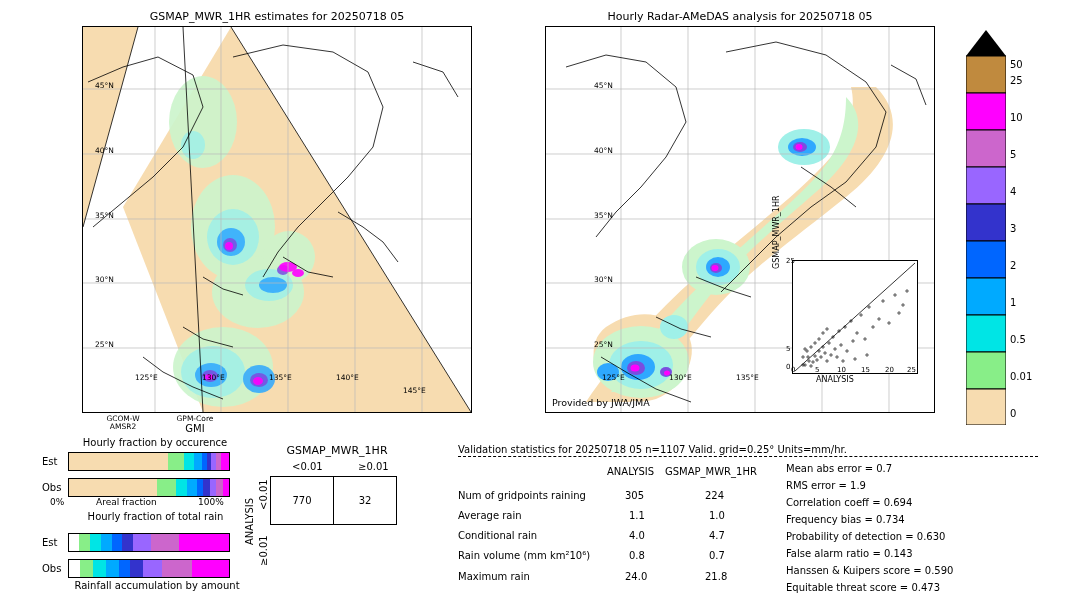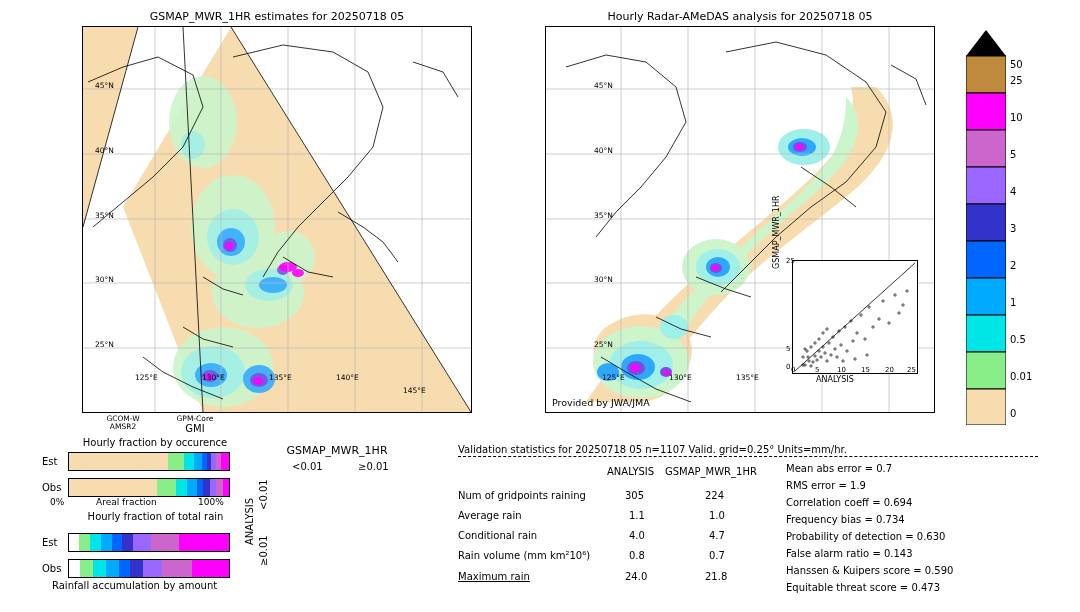--- a/index.html
+++ b/index.html
@@ -375,38 +375,42 @@
   <div style="width:8%;background:#88ee88"></div>
   <div style="width:8%;background:#00e5e5"></div>
   <div style="width:8%;background:#00aaff"></div>
   <div style="width:7%;background:#0066ff"></div>
   <div style="width:8%;background:#3333cc"></div>
   <div style="width:12%;background:#9966ff"></div>
   <div style="width:19%;background:#cc66cc"></div>
   <div style="width:23%;background:#ff00ff"></div>
 </div>
 
-<div class="abs lbl10" style="left:52px;top:580px;width:210px;">Rainfall accumulation by amount</div>
+<div class="abs lbl10" style="left:52px;top:580px;width:210px;text-align:center;">Rainfall accumulation by amount</div>
 
 <div class="abs lbl11" style="left:272px;top:444px;width:130px;text-align:center;">GSMAP_MWR_1HR</div>
 <div class="abs lbl10" style="left:292px;top:461px;">&lt;0.01</div>
 <div class="abs lbl10" style="left:358px;top:461px;">≥0.01</div>
 
 <div class="abs" style="left:244px;top:545px;font-size:10px;transform:rotate(-90deg);transform-origin:left top;white-space:nowrap;">
   <span>ANALYSIS</span>
 </div>
 <div class="abs" style="left:258px;top:510px;font-size:10px;transform:rotate(-90deg);transform-origin:left top;white-space:nowrap;">
   <span>&lt;0.01</span>
 </div>
 <div class="abs" style="left:258px;top:566px;font-size:10px;transform:rotate(-90deg);transform-origin:left top;white-space:nowrap;">
   <span>≥0.01</span>
 </div>
 
 <table class="abs ctab" style="left:270px;top:476px;">
   <tbody>
+      <tr>
+    <td>770</td>
+    <td>32</td>
+  </tr>
 </tbody>
   </table>
 
 <div class="abs stat" style="left:458px;top:444px;width:580px;">Validation statistics for 20250718 05  n=1107 Valid. grid=0.25°  Units=mm/hr.</div>
 <div class="abs" style="left:458px;top:456px;width:580px;border-top:1px dashed #000;height:0;"></div>
 
 <div class="abs stat" style="left:607px;top:466px;">ANALYSIS</div>
 <div class="abs stat" style="left:665px;top:466px;">GSMAP_MWR_1HR</div>
 
 <div class="abs stat" style="left:458px;top:490px;">Num of gridpoints raining</div>
@@ -418,21 +422,21 @@
 <div class="abs stat" style="left:709px;top:510px;">1.0</div>
 
 <div class="abs stat" style="left:458px;top:530px;">Conditional rain</div>
 <div class="abs stat" style="left:629px;top:530px;">4.0</div>
 <div class="abs stat" style="left:709px;top:530px;">4.7</div>
 
 <div class="abs stat" style="left:458px;top:550px;">Rain volume (mm km²10⁶)</div>
 <div class="abs stat" style="left:629px;top:550px;">0.8</div>
 <div class="abs stat" style="left:709px;top:550px;">0.7</div>
 
-<div class="abs stat" style="left:458px;top:571px;text-decoration:underline;">Maximum rain</div>
+<div class="abs stat" style="left:458px;top:571px;">Maximum rain</div>
 <div class="abs stat" style="left:625px;top:571px;">24.0</div>
 <div class="abs stat" style="left:705px;top:571px;">21.8</div>
 
 <div class="abs rightcol" style="left:786px;top:463px;">Mean abs error =   0.7</div>
 <div class="abs rightcol" style="left:786px;top:480px;">RMS error =   1.9</div>
 <div class="abs rightcol" style="left:786px;top:497px;">Correlation coeff =  0.694</div>
 <div class="abs rightcol" style="left:786px;top:514px;">Frequency bias =  0.734</div>
 <div class="abs rightcol" style="left:786px;top:531px;">Probability of detection =  0.630</div>
 <div class="abs rightcol" style="left:786px;top:548px;">False alarm ratio =  0.143</div>
 <div class="abs rightcol" style="left:786px;top:565px;">Hanssen &amp; Kuipers score =  0.590</div>

